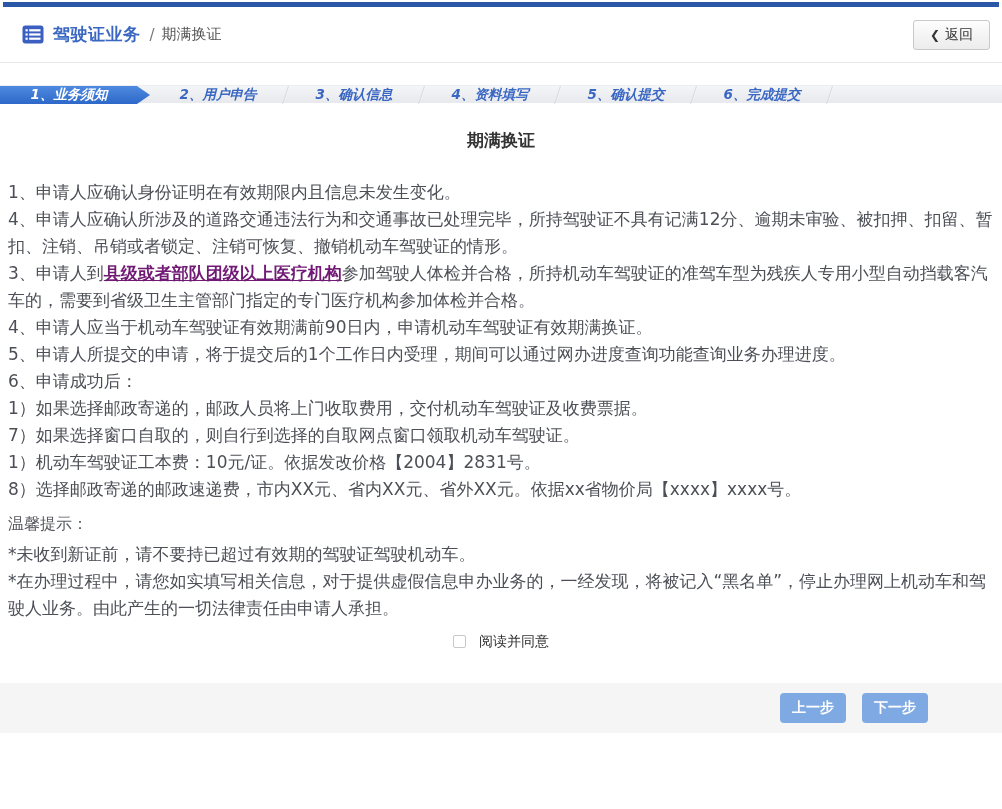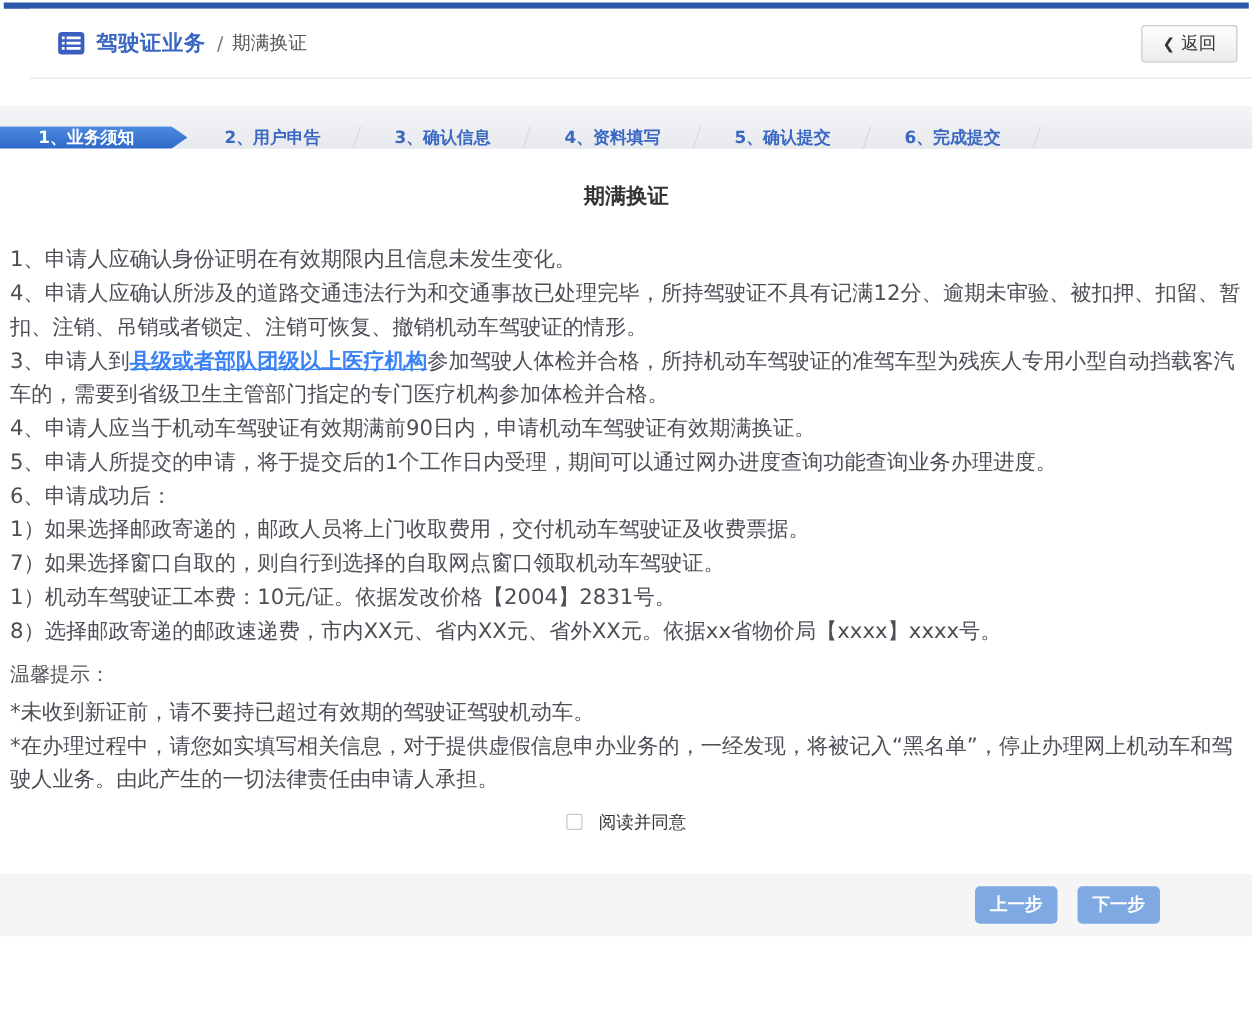--- a/index.html
+++ b/index.html
@@ -5,50 +5,50 @@
   * { margin:0; padding:0; box-sizing:border-box; }
   html,body { width:1002px; height:809px; background:#fff; overflow:hidden;
     font-family:"DejaVu Sans","Liberation Sans",sans-serif; }
   .page { width:1002px; height:809px; position:relative; background:#fff; }
 
   
   .top-bar { height:5px; margin:2px 3px 0 3px; background:#2b57a7; }
 
   
   .header { height:56px; display:flex; align-items:center; justify-content:space-between;
-    padding:0 10px 0 22px; border-bottom:1px solid #e6e6e6; background:#fff;margin-left:24px; }
+    padding:0 10px 0 22px; border-bottom:1px solid #e6e6e6; background:#fff; }
   .header-left { display:flex; align-items:center; }
   .doc-icon { display:inline-flex; margin-right:9px; }
   .section-title { font-size:17px; color:#3a67c2; font-weight:bold; letter-spacing:.5px; }
   .crumb-sep { font-size:15px; color:#777; margin:0 7px 0 9px; }
   .page-name { font-size:15px; color:#555; }
   .back-btn { display:inline-flex; align-items:center; gap:5px; height:30px; padding:0 16px;
     background:linear-gradient(#fdfdfd,#ececec); border:1px solid #c9c9c9; border-radius:3px;
     font-size:14px; color:#333; cursor:pointer; margin-right:2px;
     font-family:"DejaVu Sans","Liberation Sans",sans-serif; }
   .back-btn .chev { font-size:12px; color:#333; font-weight:bold; }
 
   
-  .step-bar { margin-top:22px; height:34px; background:linear-gradient(#f4f5f7,#e7e9ed);
-    display:flex; align-items:flex-end; border-top:1px solid #eceef1; }
+  .step-bar { margin-top:22px; height:18px; background:linear-gradient(#f4f5f7,#e7e9ed);
+    display:flex; align-items:flex-start; border-top:1px solid #eceef1;font-style:italic; }
   .step { width:136px; position:relative; display:flex; align-items:center; justify-content:center;
     font-size:13.5px; font-weight:bold; color:#3a67c2; cursor:pointer; }
   .step:not(.active)::after { content:""; position:absolute; right:0; top:0; bottom:0; width:1px;
     background:#d7dade; transform:skewX(-18deg); }
   .step.active { width:150px; padding-right:12px; color:#fff;
     background:linear-gradient(#4e8ae0,#2e68c8);
     clip-path:polygon(0 0, calc(100% - 13px) 0, 100% 50%, calc(100% - 13px) 100%, 0 100%); }
   .step.active::after { display:none; }
 
   
   .content { padding:0 8px; }
   .title { text-align:center; font-size:17px; color:#333; font-weight:bold; margin-top:26px; }
   .notice { margin-top:27px; }
   .para { font-size:17px; line-height:27px; color:#4c4f56; }
-  .para .em { font-weight:bold; text-decoration:underline; color:#3b82f6;margin-top:23px; }
+  .para .em { font-weight:bold; text-decoration:underline; color:#701a75;margin-top:23px; }
   .para.tip-title { font-size:16px; line-height:34px; color:#55575c; margin-top:4px; }
 
   
   .agree-row { text-align:center; margin-top:9px; }
   .agree-box { appearance:none; -webkit-appearance:none; width:13px; height:13px;
     border:1px solid #c8c8c8; border-radius:2px; background:#fff; vertical-align:-2px; cursor:pointer; }
   .agree-box:checked { background:#3a67c2; }
   .agree-label { font-size:14px; color:#333; margin-left:8px; cursor:pointer; }
 
   

